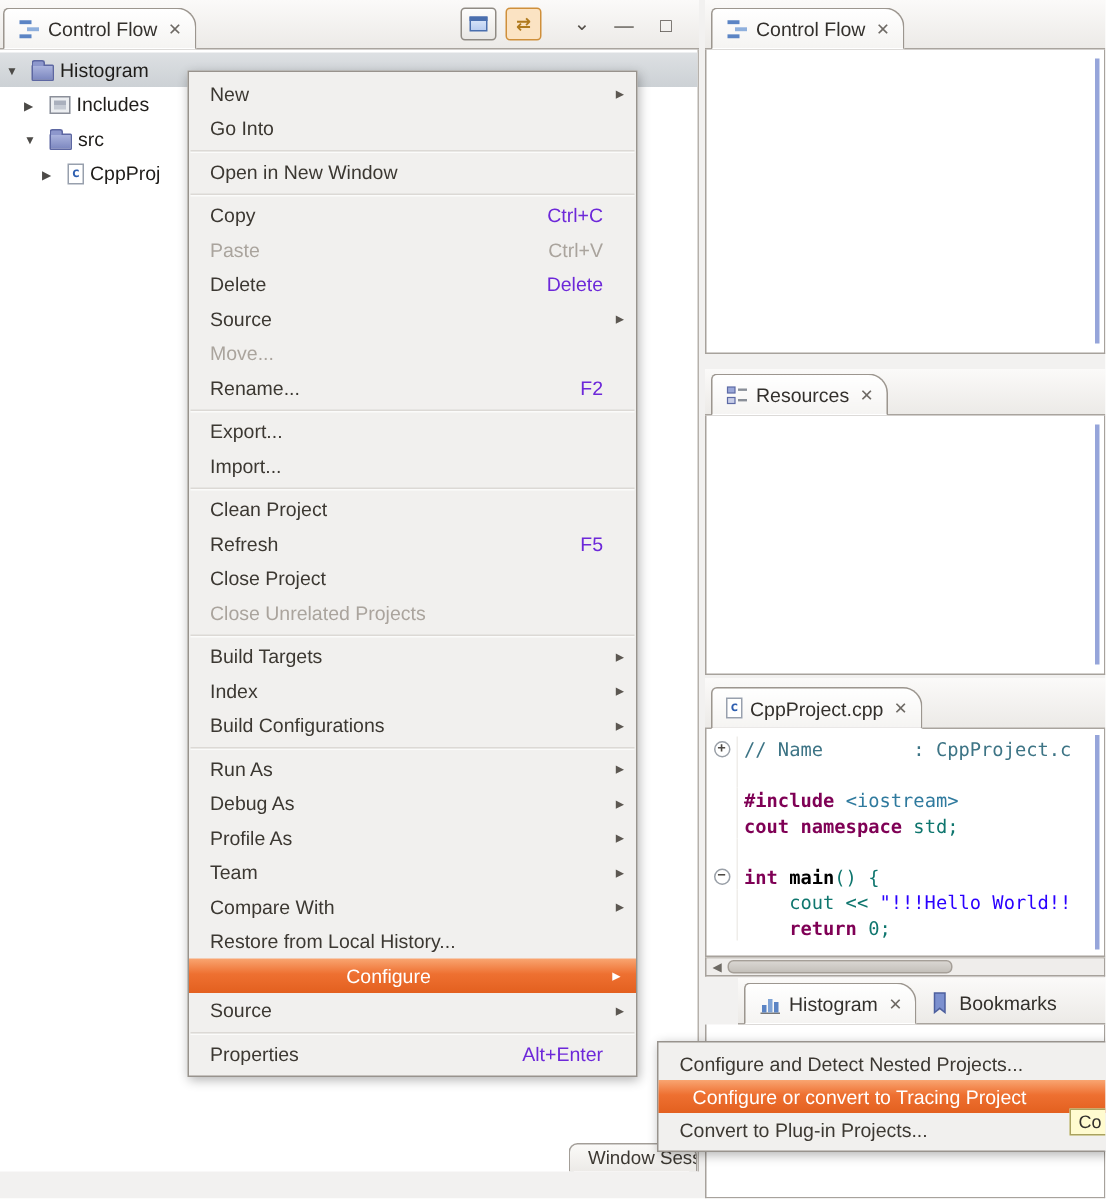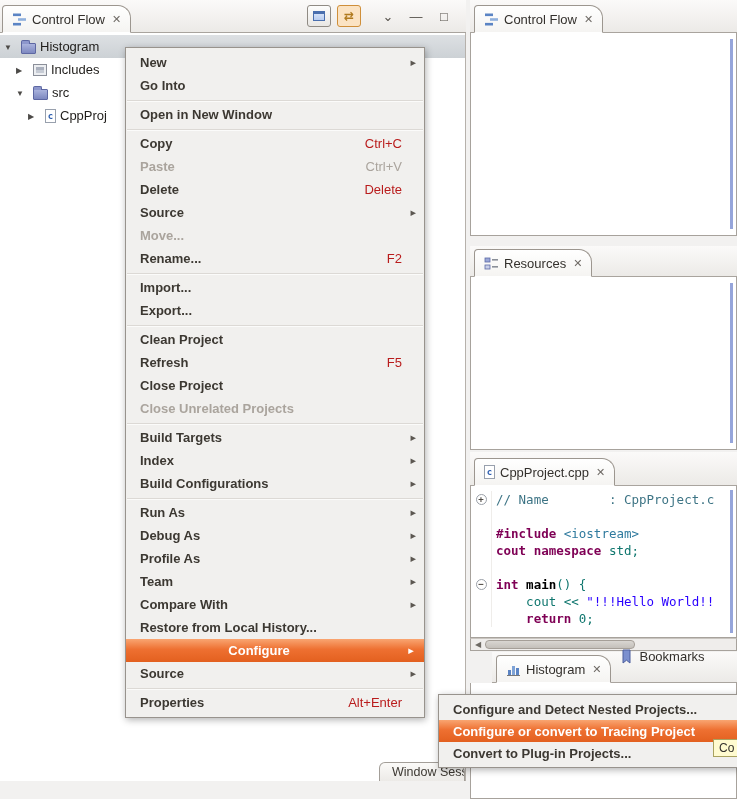--- a/index.html
+++ b/index.html
@@ -14,21 +14,21 @@
     position:absolute; display:flex; align-items:flex-end;
     background:linear-gradient(#fbfaf9,#eceae7);
     border-bottom:1px solid #a9a49e; z-index:2;
   }
   .tab{
     display:flex; align-items:center; gap:5px; height:28px; padding:0 9px;
     background:linear-gradient(#ffffff,#f5f4f2);
     border:1px solid #9c968f; border-bottom:1px solid #fff;
     border-radius:4px 13px 0 0; margin-bottom:-1px; white-space:nowrap;
   }
-  .tab.inactive{ background:transparent; border:none; margin-bottom:12px; padding:0 8px;justify-content:flex-end; }
+  .tab.inactive{ background:transparent; border:none; margin-bottom:0; padding:0 8px;justify-content:flex-end; }
   .tab-label{ color:#33302c; }
   .close{ color:#6e6a65; font-size:11px; font-weight:bold; padding-left:2px; }
   .svgicon{ display:inline-flex; width:15px; height:15px; flex:none; }
   .flexspace{ flex:1; }
   
   .tbtn{
     width:24px; height:22px; border:1px solid #908b84; border-radius:3px;
     background:linear-gradient(#fdfdfc,#e9e7e4);
     display:flex; align-items:center; justify-content:center; margin:0 3px 5px 3px;
   }
@@ -86,22 +86,22 @@
   }
   .hs-arrow{ width:14px; font-size:8px; color:#6e6a64; text-align:center; }
   .hs-thumb{ height:9px; width:150px; background:linear-gradient(#d9d6d2,#c4c0ba);
     border:1px solid #a59f98; border-radius:4px; }
   
   .menu{
     position:absolute; background:#f1f0ee; border:1px solid #98938d;
     box-shadow:1px 2px 7px rgba(0,0,0,.30); padding:3px 0; z-index:50;
   }
   .menu-item{ display:flex; align-items:center; height:23px; padding:0 8px 0 14px; }
-  .mi-label{ flex:1; color:#3c3832; white-space:nowrap;font-weight:bold; }
-  .mi-accel{ color:#b91c1c; margin-left:24px; white-space:nowrap; }
+  .mi-label{ flex:1; color:#3c3832; white-space:nowrap; }
+  .mi-accel{ color:#6d28d9; margin-left:24px; white-space:nowrap; }
   .mi-arrow{ width:10px; text-align:right; color:#5c5751; font-size:11px; margin-left:4px; }
   .menu-item.disabled .mi-label, .menu-item.disabled .mi-accel{ color:#aaa49d; }
   .menu-item.hl{ background:linear-gradient(#f9a571, var(--orange,#ee7031) 45%, #e3601f); }
   .menu-item.hl .mi-label, .menu-item.hl .mi-arrow{ color:#fff;text-align:center; }
   .menu-sep{ height:1px; background:#dcd9d5; margin:3px 1px 2px 1px; box-shadow:0 1px 0 #fbfbfa; }
   .submenu{ z-index:55; }
   .submenu .menu-item{ height:22px; }
   .tooltip{
     position:absolute; left:713px; top:739px; z-index:60;
     background:#fffbd0; border:1px solid #a9a25f; padding:1px 5px;
@@ -293,26 +293,26 @@
         <span class="mi-accel"></span>
         <span class="mi-arrow"></span>
       </div>
       <div class="menu-item">
         <span class="mi-label">Rename...</span>
         <span class="mi-accel">F2</span>
         <span class="mi-arrow"></span>
       </div>
       <div class="menu-sep"></div>
       <div class="menu-item">
+        <span class="mi-label">Export...</span>
+        <span class="mi-accel"></span>
+        <span class="mi-arrow"></span>
+      </div>
+      <div class="menu-item">
         <span class="mi-label">Import...</span>
-        <span class="mi-accel"></span>
-        <span class="mi-arrow"></span>
-      </div>
-      <div class="menu-item">
-        <span class="mi-label">Export...</span>
         <span class="mi-accel"></span>
         <span class="mi-arrow"></span>
       </div>
       <div class="menu-sep"></div>
       <div class="menu-item">
         <span class="mi-label">Clean Project</span>
         <span class="mi-accel"></span>
         <span class="mi-arrow"></span>
       </div>
       <div class="menu-item">

